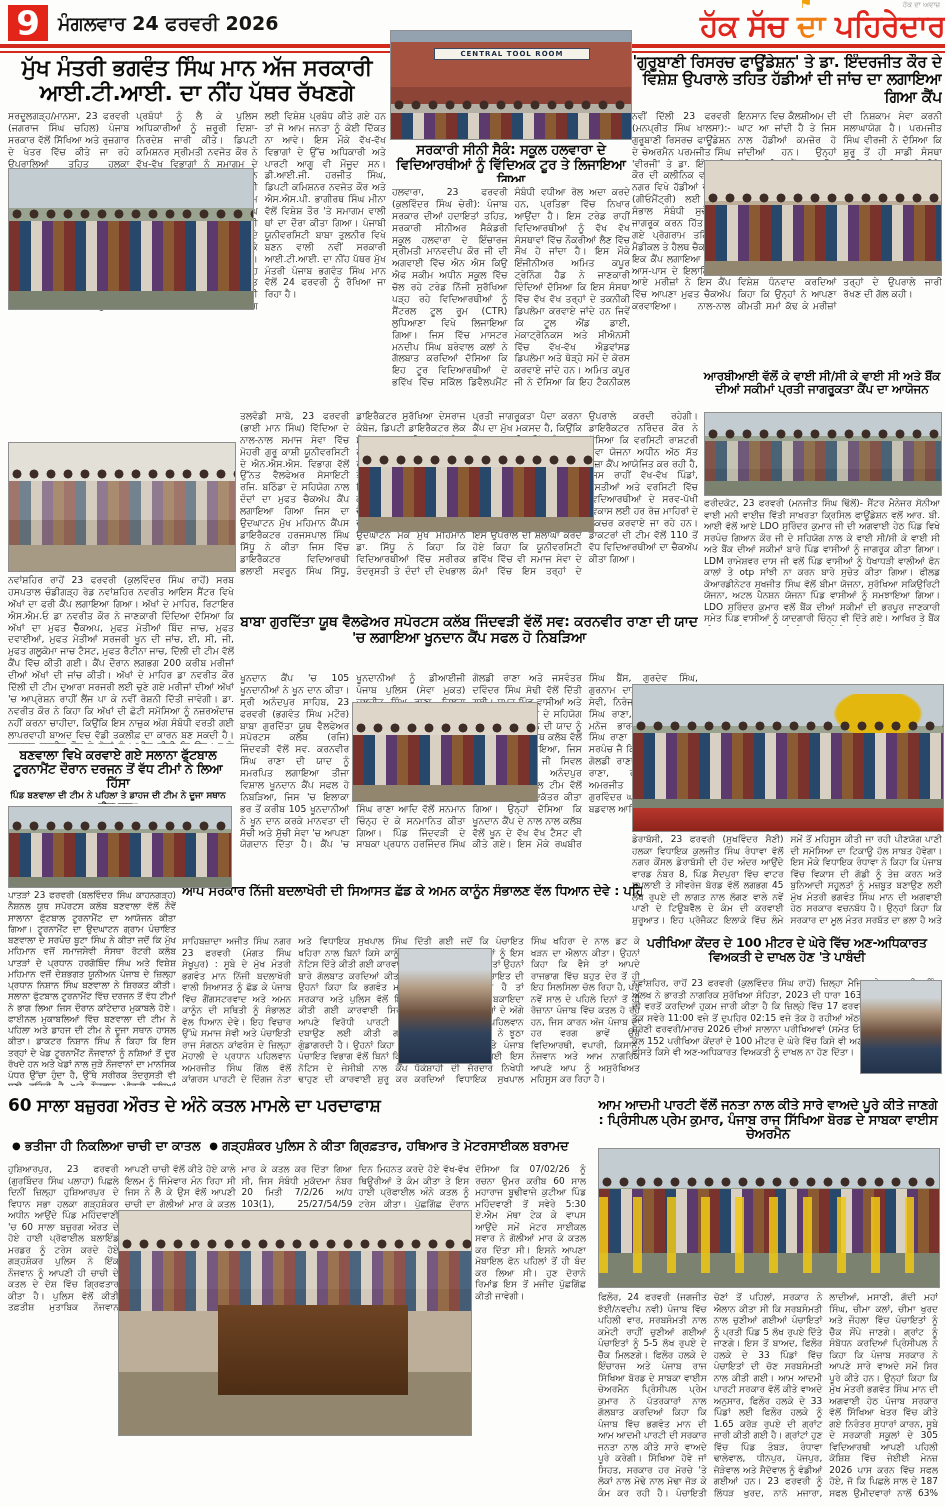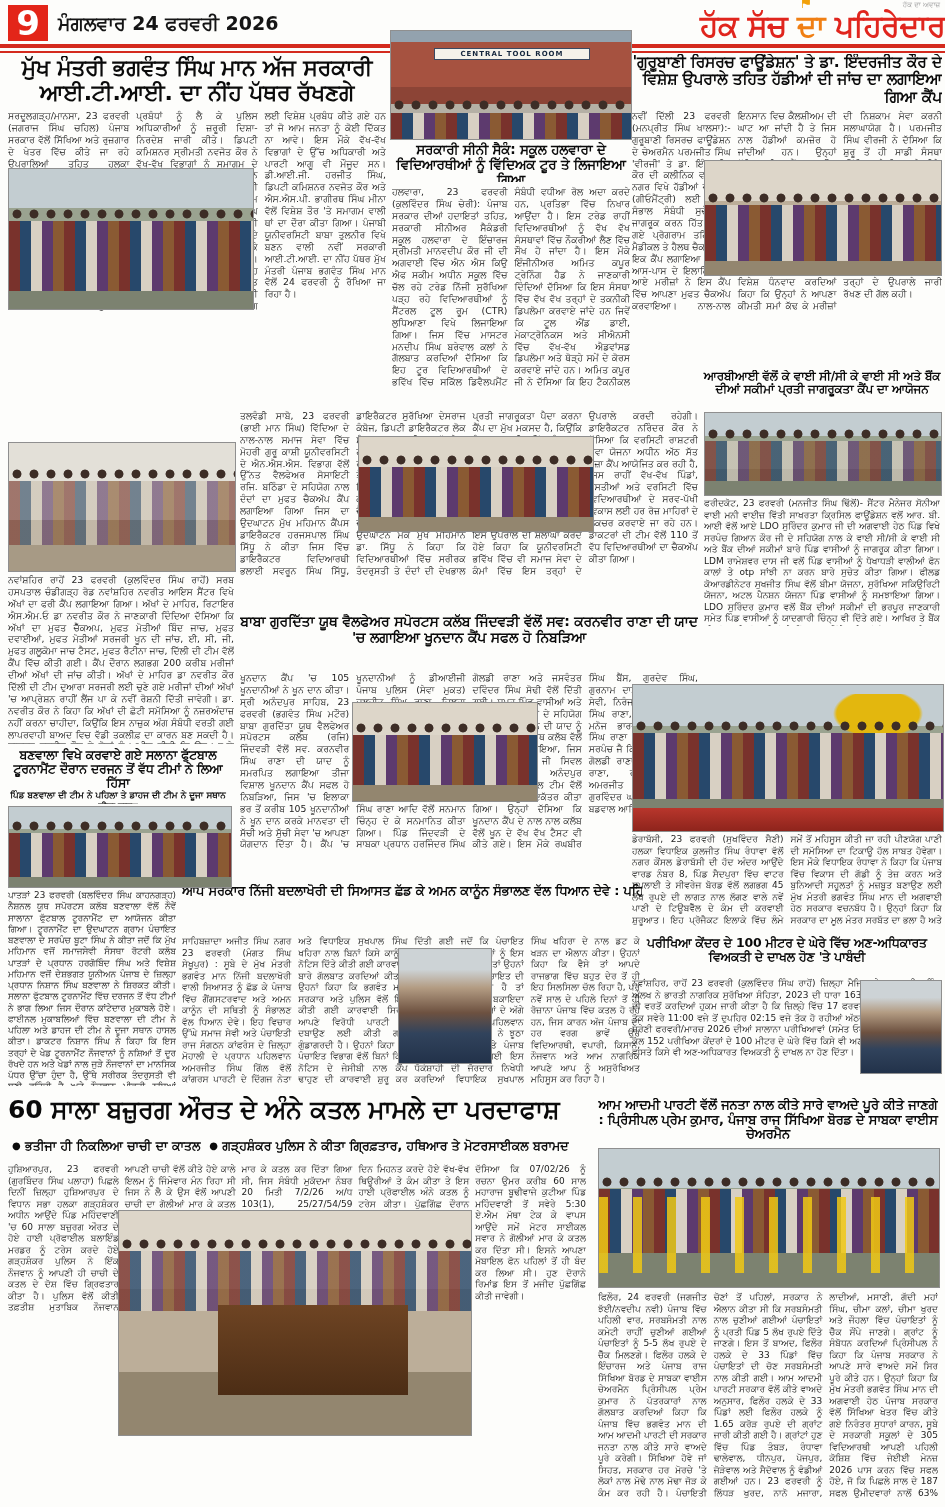--- a/index.html
+++ b/index.html
@@ -130,21 +130,21 @@
   <div class="abs body-txt cols2" style="left:632px;top:834px;width:310px;height:98px;font-size:9px;">ਡੇਰਾਬੱਸੀ, 23 ਫਰਵਰੀ (ਸੁਖਵਿੰਦਰ ਸੈਣੀ) ਹਲਕਾ ਵਿਧਾਇਕ ਕੁਲਜੀਤ ਸਿੰਘ ਰੰਧਾਵਾ ਵੱਲੋਂ ਨਗਰ ਕੌਂਸਲ ਡੇਰਾਬੱਸੀ ਦੀ ਹੱਦ ਅੰਦਰ ਆਉਂਦੇ ਵਾਰਡ ਨੰਬਰ 8, ਪਿੰਡ ਸੈਦਪੁਰਾ ਵਿੱਚ ਵਾਟਰ ਸਪਲਾਈ ਤੇ ਸੀਵਰੇਜ ਬੋਰਡ ਵੱਲੋਂ ਲਗਭਗ 45 ਲੱਖ ਰੁਪਏ ਦੀ ਲਾਗਤ ਨਾਲ ਲੱਗਣ ਵਾਲੇ ਨਵੇਂ ਪਾਣੀ ਦੇ ਟਿਊਬਵੈੱਲ ਦੇ ਕੰਮ ਦੀ ਕਰਵਾਈ ਸ਼ੁਰੂਆਤ। ਇਹ ਪ੍ਰੋਜੈਕਟ ਇਲਾਕੇ ਵਿੱਚ ਲੰਮੇ ਸਮੇਂ ਤੋਂ ਮਹਿਸੂਸ ਕੀਤੀ ਜਾ ਰਹੀ ਪੀਣਯੋਗ ਪਾਣੀ ਦੀ ਸਮੱਸਿਆ ਦਾ ਟਿਕਾਊ ਹੱਲ ਸਾਬਤ ਹੋਵੇਗਾ। ਇਸ ਮੌਕੇ ਵਿਧਾਇਕ ਰੰਧਾਵਾ ਨੇ ਕਿਹਾ ਕਿ ਪੰਜਾਬ ਵਿੱਚ ਵਿਕਾਸ ਦੀ ਗੱਡੀ ਨੂੰ ਤੇਜ਼ ਕਰਨ ਅਤੇ ਬੁਨਿਆਦੀ ਸਹੂਲਤਾਂ ਨੂੰ ਮਜ਼ਬੂਤ ਬਣਾਉਣ ਲਈ ਮੁੱਖ ਮੰਤਰੀ ਭਗਵੰਤ ਸਿੰਘ ਮਾਨ ਦੀ ਅਗਵਾਈ ਹੇਠ ਸਰਕਾਰ ਵਚਨਬੱਧ ਹੈ। ਉਨ੍ਹਾਂ ਕਿਹਾ ਕਿ ਸਰਕਾਰ ਦਾ ਮੂਲ ਮੰਤਰ ਸਰਬੱਤ ਦਾ ਭਲਾ ਹੈ ਅਤੇ ਹਰ ਵਰਗ ਤੱਕ ਸਾਫ਼ ਪਾਣੀ, ਵਧੀਆ ਸੜਕਾਂ, ਸਿਹਤ ਅਤੇ ਸਿੱਖਿਆ ਦੀਆਂ ਸੁਵਿਧਾਵਾਂ ਪਹੁੰਚਾਉਣਾ ਸਾਡੀ ਪ੍ਰਾਥਮਿਕਤਾ ਹੈ। ਉਨ੍ਹਾਂ ਦੱਸਿਆ ਕਿ ਡੇਰਾਬੱਸੀ ਹਲਕੇ ਵਿੱਚ ਲਗਾਤਾਰ ਕਰੋੜਾਂ ਰੁਪਏ ਦੇ ਵਿਕਾਸ ਕਾਰਜ ਮਨਜ਼ੂਰ ਹੋ ਰਹੇ ਹਨ ਅਤੇ ਹਰ ਵਾਰਡ ਵਿੱਚ ਜ਼ਮੀਨੀ ਪੱਧਰ 'ਤੇ ਕੰਮ ਦਿਖਾਈ ਦੇ ਰਿਹਾ ਹੈ। ਇਹ ਟਿਊਬਵੈੱਲ ਪ੍ਰੋਜੈਕਟ ਨਾ ਸਿਰਫ ਪਾਣੀ ਦੀ ਸਪਲਾਈ ਨੂੰ ਮਜ਼ਬੂਤ ਕਰੇਗਾ, ਸਗੋਂ ਇਲਾਕਾ ਵਾਸੀਆਂ ਦੀ ਰੋਜ਼ਾਨਾ ਜ਼ਿੰਦਗੀ ਨੂੰ ਸੁਖਾਲਾ ਬਣਾਵੇਗਾ।</div>
 
   <div class="abs hl hl-c" style="left:182px;top:884px;width:460px;height:26px;font-size:13px;white-space:nowrap;overflow:hidden;">ਆਪ ਸਰਕਾਰ ਨਿੱਜੀ ਬਦਲਾਖੋਰੀ ਦੀ ਸਿਆਸਤ ਛੱਡ ਕੇ ਅਮਨ ਕਾਨੂੰਨ ਸੰਭਾਲਣ ਵੱਲ ਧਿਆਨ ਦੇਵੇ : ਪਹਿਲਵਾਨ ਗਿੱਲ</div>
   <div class="abs body-txt cols4" style="left:182px;top:936px;width:458px;height:184px;font-size:9px;">ਸਾਹਿਬਜ਼ਾਦਾ ਅਜੀਤ ਸਿੰਘ ਨਗਰ 23 ਫਰਵਰੀ (ਮੰਗਤ ਸਿੰਘ ਸੇਖੂਪੁਰ) : ਸੂਬੇ ਦੇ ਮੁੱਖ ਮੰਤਰੀ ਭਗਵੰਤ ਮਾਨ ਨਿੱਜੀ ਬਦਲਾਖੋਰੀ ਵਾਲੀ ਸਿਆਸਤ ਨੂੰ ਛੱਡ ਕੇ ਪੰਜਾਬ ਵਿੱਚ ਗੈਂਗਸਟਰਵਾਦ ਅਤੇ ਅਮਨ ਕਾਨੂੰਨ ਦੀ ਸਥਿਤੀ ਨੂੰ ਸੰਭਾਲਣ ਵੱਲ ਧਿਆਨ ਦੇਵੇ। ਇਹ ਵਿਚਾਰ ਉੱਘੇ ਸਮਾਜ ਸੇਵੀ ਅਤੇ ਪੰਚਾਇਤੀ ਰਾਜ ਸੰਗਠਨ ਕਾਂਫਰੰਸ ਦੇ ਜ਼ਿਲ੍ਹਾ ਮੋਹਾਲੀ ਦੇ ਪ੍ਰਧਾਨ ਪਹਿਲਵਾਨ ਅਮਰਜੀਤ ਸਿੰਘ ਗਿੱਲ ਵੱਲੋਂ ਕਾਂਗਰਸ ਪਾਰਟੀ ਦੇ ਦਿੱਗਜ ਨੇਤਾ ਅਤੇ ਵਿਧਾਇਕ ਸੁਖਪਾਲ ਸਿੰਘ ਖਹਿਰਾ ਨਾਲ ਬਿਨਾਂ ਕਿਸੇ ਕਾਨੂੰਨੀ ਨੋਟਿਸ ਦਿੱਤੇ ਕੀਤੀ ਗਈ ਕਾਰਵਾਈ ਬਾਰੇ ਗੱਲਬਾਤ ਕਰਦਿਆਂ ਕੀਤਾ। ਉਹਨਾਂ ਕਿਹਾ ਕਿ ਭਗਵੰਤ ਮਾਨ ਸਰਕਾਰ ਅਤੇ ਪੁਲਿਸ ਵੱਲੋਂ ਇਹ ਕੀਤੀ ਗਈ ਕਾਰਵਾਈ ਸਿਰਫ ਆਪਣੇ ਵਿਰੋਧੀ ਪਾਰਟੀ ਨੂੰ ਦਬਾਉਣ ਲਈ ਕੀਤੀ ਗਈ ਗੁੰਡਾਗਰਦੀ ਹੈ। ਉਹਨਾਂ ਕਿਹਾ ਕਿ ਪੰਚਾਇਤ ਵਿਭਾਗ ਵੱਲੋਂ ਬਿਨਾਂ ਕਿਸੇ ਨੋਟਿਸ ਦੇ ਜੇਸੀਬੀ ਨਾਲ ਕੈਂਪ ਢਾਹੁਣ ਦੀ ਕਾਰਵਾਈ ਸ਼ੁਰੂ ਕਰ ਦਿੱਤੀ ਗਈ ਜਦੋਂ ਕਿ ਪੰਚਾਇਤ ਵਿਭਾਗ ਦੇ ਅਧਿਕਾਰੀਆਂ ਨੂੰ ਇਸ ਕਾਰਵਾਈ ਬਾਰੇ ਪੁੱਛਿਆ ਤਾਂ ਉਹਨਾਂ ਕਿਹਾ ਕਿ ਇਹ ਕੈਂਪ ਪੰਚਾਇਤ ਦੀ ਜ਼ਮੀਨ ਤੇ ਬਣੀ ਹੋਈ ਹੈ ਤਾਂ ਵਿਧਾਇਕ ਵੱਲੋਂ ਇਸ ਦੀ ਬਕਾਇਦਾ ਰਜਿਸਟਰੀ ਅਧਿਕਾਰੀਆਂ ਦੇ ਅੱਗੇ ਰੱਖ ਦਿੱਤੀ ਗਈ। ਪਹਿਲਵਾਨ ਅਮਰਜੀਤ ਸਿੰਘ ਗਿੱਲ ਨੇ ਝੂਠਾ ਸਰਕਾਰ ਦੇ ਇਸ਼ਾਰੇ ਤੇ ਪੰਜਾਬ ਪੁਲਿਸ ਵੱਲੋਂ ਕੀਤੀ ਗਈ ਇਸ ਧੱਕੇਸ਼ਾਹੀ ਦੀ ਜੋਰਦਾਰ ਨਿਖੇਧੀ ਕਰਦਿਆਂ ਵਿਧਾਇਕ ਸੁਖਪਾਲ ਸਿੰਘ ਖਹਿਰਾ ਦੇ ਨਾਲ ਡਟ ਕੇ ਖੜਨ ਦਾ ਐਲਾਨ ਕੀਤਾ। ਉਹਨਾਂ ਕਿਹਾ ਕਿ ਵੈਸੇ ਤਾਂ ਆਪਦੇ ਰਾਜਭਾਗ ਵਿੱਚ ਬਹੁਤ ਦੇਰ ਤੋਂ ਹੀ ਇਹ ਸਿਲਸਿਲਾ ਚੱਲ ਰਿਹਾ ਹੈ, ਪਰ ਨਵੇਂ ਸਾਲ ਦੇ ਪਹਿਲੇ ਦਿਨਾਂ ਤੋਂ ਹੀ ਰੋਜ਼ਾਨਾ ਪੰਜਾਬ ਵਿੱਚ ਕਤਲ ਹੋ ਰਹੇ ਹਨ, ਜਿਸ ਕਾਰਨ ਅੱਜ ਪੰਜਾਬ ਦਾ ਹਰ ਵਰਗ ਭਾਵੇਂ ਉਹ ਵਿਦਿਆਰਥੀ, ਵਪਾਰੀ, ਕਿਸਾਨ, ਨੌਜਵਾਨ ਅਤੇ ਆਮ ਨਾਗਰਿਕ ਆਪਣੇ ਆਪ ਨੂੰ ਅਸੁਰੱਖਿਅਤ ਮਹਿਸੂਸ ਕਰ ਰਿਹਾ ਹੈ।</div>
   <div class="photo ph-portrait" style="left:398px;top:948px;width:92px;height:114px;"></div>
 
   <div class="abs hl hl-c" style="left:632px;top:936px;width:310px;height:38px;font-size:12.5px;overflow:hidden;text-align:center;">ਪਰੀਖਿਆ ਕੇਂਦਰ ਦੇ 100 ਮੀਟਰ ਦੇ ਘੇਰੇ ਵਿੱਚ ਅਣ-ਅਧਿਕਾਰਤ ਵਿਅਕਤੀ ਦੇ ਦਾਖਲ ਹੋਣ 'ਤੇ ਪਾਬੰਦੀ</div>
   <div class="abs body-txt" style="left:632px;top:978px;width:310px;height:114px;font-size:9px;">ਨਵਾਂਸ਼ਹਿਰ, ਰਾਹੋਂ 23 ਫਰਵਰੀ (ਕੁਲਵਿੰਦਰ ਸਿੰਘ ਰਾਹੋਂ) ਜ਼ਿਲ੍ਹਾ ਮੈਜਿਸਟਰੇਟ ਗੁਰਪ੍ਰੀਤ ਸਿੰਘ ਔਲਖ ਨੇ ਭਾਰਤੀ ਨਾਗਰਿਕ ਸੁਰੱਖਿਆ ਸੰਹਿਤਾ, 2023 ਦੀ ਧਾਰਾ 163 ਅਧੀਨ ਮਿਲੇ ਅਧਿਕਾਰਾਂ ਦੀ ਵਰਤੋਂ ਕਰਦਿਆਂ ਹੁਕਮ ਜਾਰੀ ਕੀਤਾ ਹੈ ਕਿ ਜ਼ਿਲ੍ਹੇ ਵਿੱਚ 17 ਫਰਵਰੀ ਤੋਂ 4 ਅਪ੍ਰੈਲ 2026 ਤੱਕ ਸਵੇਰੇ 11:00 ਵਜੇ ਤੋਂ ਦੁਪਹਿਰ 02:15 ਵਜੇ ਤੱਕ ਹੋ ਰਹੀਆਂ ਅੱਠਵੀਂ, ਦਸਵੀਂ ਅਤੇ ਬਾਰ੍ਹਵੀਂ ਸ਼੍ਰੇਣੀ ਫਰਵਰੀ/ਮਾਰਚ 2026 ਦੀਆਂ ਸਾਲਾਨਾ ਪਰੀਖਿਆਵਾਂ (ਸਮੇਤ ਓਪਨ ਸਕੂਲ) ਦੌਰਾਨ ਬਣਾਏ ਕੁੱਲ 152 ਪਰੀਖਿਆ ਕੇਂਦਰਾਂ ਦੇ 100 ਮੀਟਰ ਦੇ ਘੇਰੇ ਵਿੱਚ ਕਿਸੇ ਵੀ ਅਣ-ਸੁਖਾਵੀਂ ਘਟਨਾ ਨੂੰ ਰੋਕਣ ਵਾਸਤੇ ਕਿਸੇ ਵੀ ਅਣ-ਅਧਿਕਾਰਤ ਵਿਅਕਤੀ ਨੂੰ ਦਾਖਲ ਨਾ ਹੋਣ ਦਿੱਤਾ।</div>
   <div class="photo ph-portrait" style="left:860px;top:980px;width:80px;height:92px;"></div>
 
-  <div class="abs hl" style="left:8px;top:1096px;width:578px;height:36px;font-size:25px;white-space:nowrap;overflow:hidden;">60 ਸਾਲਾ ਬਜ਼ੁਰਗ ਔਰਤ ਦੇ ਅੰਨੇ ਕਤਲ ਮਾਮਲੇ ਦਾ ਪਰਦਾਫਾਸ਼</div>
+  <div class="abs hl" style="left:8px;top:1096px;width:578px;height:36px;font-size:17px;white-space:nowrap;overflow:hidden;">60 ਸਾਲਾ ਬਜ਼ੁਰਗ ਔਰਤ ਦੇ ਅੰਨੇ ਕਤਲ ਮਾਮਲੇ ਦਾ ਪਰਦਾਫਾਸ਼</div>
   <div class="abs bullets" style="left:12px;top:1138px;width:574px;height:20px;">
     <span class="dot">●</span>
     <span>ਭਤੀਜਾ ਹੀ ਨਿਕਲਿਆ ਚਾਚੀ ਦਾ ਕਾਤਲ</span>
     &nbsp;<span class="dot">●</span>
     <span>ਗੜ੍ਹਸ਼ੰਕਰ ਪੁਲਿਸ ਨੇ ਕੀਤਾ ਗ੍ਰਿਫ਼ਤਾਰ, ਹਥਿਆਰ ਤੇ ਮੋਟਰਸਾਈਕਲ ਬਰਾਮਦ</span>
   </div>
   <div class="abs body-txt cols5" style="left:8px;top:1164px;width:578px;height:336px;font-size:9px;">ਹੁਸ਼ਿਆਰਪੁਰ, 23 ਫਰਵਰੀ (ਗੁਰਬਿੰਦਰ ਸਿੰਘ ਪਲਾਹਾ) ਪਿਛਲੇ ਦਿਨੀਂ ਜ਼ਿਲ੍ਹਾ ਹੁਸ਼ਿਆਰਪੁਰ ਦੇ ਵਿਧਾਨ ਸਭਾ ਹਲਕਾ ਗੜ੍ਹਸ਼ੰਕਰ ਅਧੀਨ ਆਉਂਦੇ ਪਿੰਡ ਮਹਿੰਦਵਾਣੀ 'ਚ 60 ਸਾਲਾ ਬਜ਼ੁਰਗ ਔਰਤ ਦੇ ਹੋਏ ਹਾਈ ਪ੍ਰੋਫਾਈਲ ਬਲਾਇੰਡ ਮਰਡਰ ਨੂੰ ਟਰੇਸ ਕਰਦੇ ਹੋਏ ਗੜ੍ਹਸ਼ੰਕਰ ਪੁਲਿਸ ਨੇ ਇੱਕ ਨੌਜਵਾਨ ਨੂੰ ਆਪਣੀ ਹੀ ਚਾਚੀ ਦੇ ਕਤਲ ਦੇ ਦੋਸ਼ ਵਿੱਚ ਗ੍ਰਿਫਤਾਰ ਕੀਤਾ ਹੈ। ਪੁਲਿਸ ਵੱਲੋਂ ਕੀਤੀ ਤਫ਼ਤੀਸ਼ ਮੁਤਾਬਿਕ ਨੌਜਵਾਨ ਆਪਣੀ ਚਾਚੀ ਵੱਲੋਂ ਕੀਤੇ ਹੋਏ ਕਾਲੇ ਇਲਮ ਨੂੰ ਜਿੰਮੇਵਾਰ ਮੰਨ ਰਿਹਾ ਸੀ ਜਿਸ ਨੇ ਲੈ ਕੇ ਉਸ ਵੱਲੋਂ ਆਪਣੀ ਚਾਚੀ ਦਾ ਗੋਲੀਆਂ ਮਾਰ ਕੇ ਕਤਲ ਕਰ ਦਿੱਤਾ ਗਿਆ। ਪੁਲਿਸ ਹਿਰਾਸਤ ਲੈ ਕੇ ਵਾਰਦਾਤ ਵਿੱਚ ਵਰਤਿਆ ਗਿਆ 32 ਬੋਰ ਪਿਸਟਲ 3 ਜਿੰਦਾ ਕਾਰਤੂਸ ਅਤੇ ਇੱਕ ਦਾਤਰ ਸਮੇਤ ਇੱਕ ਪਲਸਰ ਮੋਟਰ ਸਾਈਕਲ ਪੀ.ਬੀ-16-ਐਫ-7663 ਬਰਾਮਦ ਕੀਤਾ ਗਿਆ। ਮੋਟਰਸਾਈਕਲ ਤੇ ਸਵਾਰ ਕਿਸੇ ਅਣਪਛਾਤੇ ਵਿਅਕਤੀ ਵੱਲੋਂ ਗੋਲੀਆਂ ਮਾਰ ਕੇ ਕਤਲ ਕਰ ਦਿੱਤਾ ਗਿਆ ਸੀ, ਜਿਸ ਸੰਬੰਧੀ ਮੁਕੱਦਮਾ ਨੰਬਰ 20 ਮਿਤੀ 7/2/26 ਅ/ਧ 103(1), 25/27/54/59 ਅਸਲਾ ਐਕਟ ਥਾਣਾ ਗੜ੍ਹਸ਼ੰਕਰ ਦਰਜ ਰਜਿਸਟਰ ਕਰਕੇ ਤਫ਼ਤੀਸ਼ ਅੰਦਰ ਕੀਤੀ ਗਈ ਸੀ। ਇਸ ਸੰਬੰਧੀ ਐਸ.ਐਸ.ਪੀ ਹੁਸ਼ਿਆਰਪੁਰ ਵੱਲੋਂ ਦਲਜੀਤ ਸਿੰਘ ਖੱਖ ਡੀ.ਐਸ.ਪੀ ਗੜ੍ਹਸ਼ੰਕਰ ਦੀ ਅਗਵਾਈ ਹੇਠ ਇੱਕ ਸਪੈਸ਼ਲ ਇਨਵੈਸਟੀਗੇਸ਼ਨ ਟੀਮ ਗਠਿਤ ਕੀਤੀ ਗਈ। ਇਸ ਟੀਮ ਨੇ ਰਾਤ ਦਿਨ ਮਿਹਨਤ ਕਰਦੇ ਹੋਏ ਵੱਖ-ਵੱਖ ਥਿਊਰੀਆਂ ਤੇ ਕੰਮ ਕੀਤਾ ਤੇ ਇਸ ਹਾਈ ਪ੍ਰੋਫਾਈਲ ਅੰਨੇ ਕਤਲ ਨੂੰ ਟਰੇਸ ਕੀਤਾ। ਪੁੱਛਗਿੱਛ ਦੌਰਾਨ ਰਾਕੇਸ਼ ਕੁਮਾਰ ਨੇ ਮੰਨਿਆ ਕਿ ਉਹ ਰੇਡੀਮੇਡ ਕੱਪੜੇ ਦੀ ਪਿੰਡ ਗੋਂਦਪੁਰ ਹਿਮਾਚਲ ਪ੍ਰਦੇਸ਼ ਵਿੱਚ ਦੁਕਾਨ ਕਰਦਾ ਸੀ। ਉਸਦੇ ਪਿਤਾ ਰੋਸ਼ਨ ਲਾਲ ਦੀ ਕੁਝ ਸਮਾਂ ਪਹਿਲਾਂ ਮੌਤ ਹੋ ਗਈ। ਰਾਕੇਸ਼ ਕੁਮਾਰ ਨੂੰ ਪੂਰਾ ਸ਼ੱਕ ਸੀ ਕਿ ਉਸਦੀ ਚਾਚੀ ਰਚਨਾ (ਮ੍ਰਿਤਕਾ) ਪਤਨੀ ਸ਼ਾਮ ਲਾਲ ਵਾਸੀ ਮਹਿੰਦਵਾਣੀ ਹੈ। ਉਸਨੇ ਦੱਸਿਆ ਕਿ 07/02/26 ਨੂੰ ਰਚਨਾ ਉਮਰ ਕਰੀਬ 60 ਸਾਲ ਮਹਾਰਾਜ ਬੂਢੀਵਾਜੇ ਕੁਟੀਆ ਪਿੰਡ ਮਹਿੰਦਵਾਣੀ ਤੋਂ ਸਵੇਰੇ 5:30 ਏ.ਐਮ ਮੱਥਾ ਟੇਕ ਕੇ ਵਾਪਸ ਆਉਂਦੇ ਸਮੇਂ ਮੋਟਰ ਸਾਈਕਲ ਸਵਾਰ ਨੇ ਗੋਲੀਆਂ ਮਾਰ ਕੇ ਕਤਲ ਕਰ ਦਿੱਤਾ ਸੀ। ਇਸਨੇ ਆਪਣਾ ਮੋਬਾਇਲ ਫੋਨ ਪਹਿਲਾਂ ਤੋਂ ਹੀ ਬੰਦ ਕਰ ਲਿਆ ਸੀ। ਹੁਣ ਦੋਰਾਨੇ ਰਿਮਾਂਡ ਇਸ ਤੋਂ ਮਜੀਦ ਪੁੱਛਗਿੱਛ ਕੀਤੀ ਜਾਵੇਗੀ।</div>
   <div class="photo ph-indoor" style="left:118px;top:1210px;width:352px;height:224px;">
     <div class="heads" style="top:26px;"></div>
     <div class="bodies" style="top:40px;height:60px;opacity:.8;"></div>

